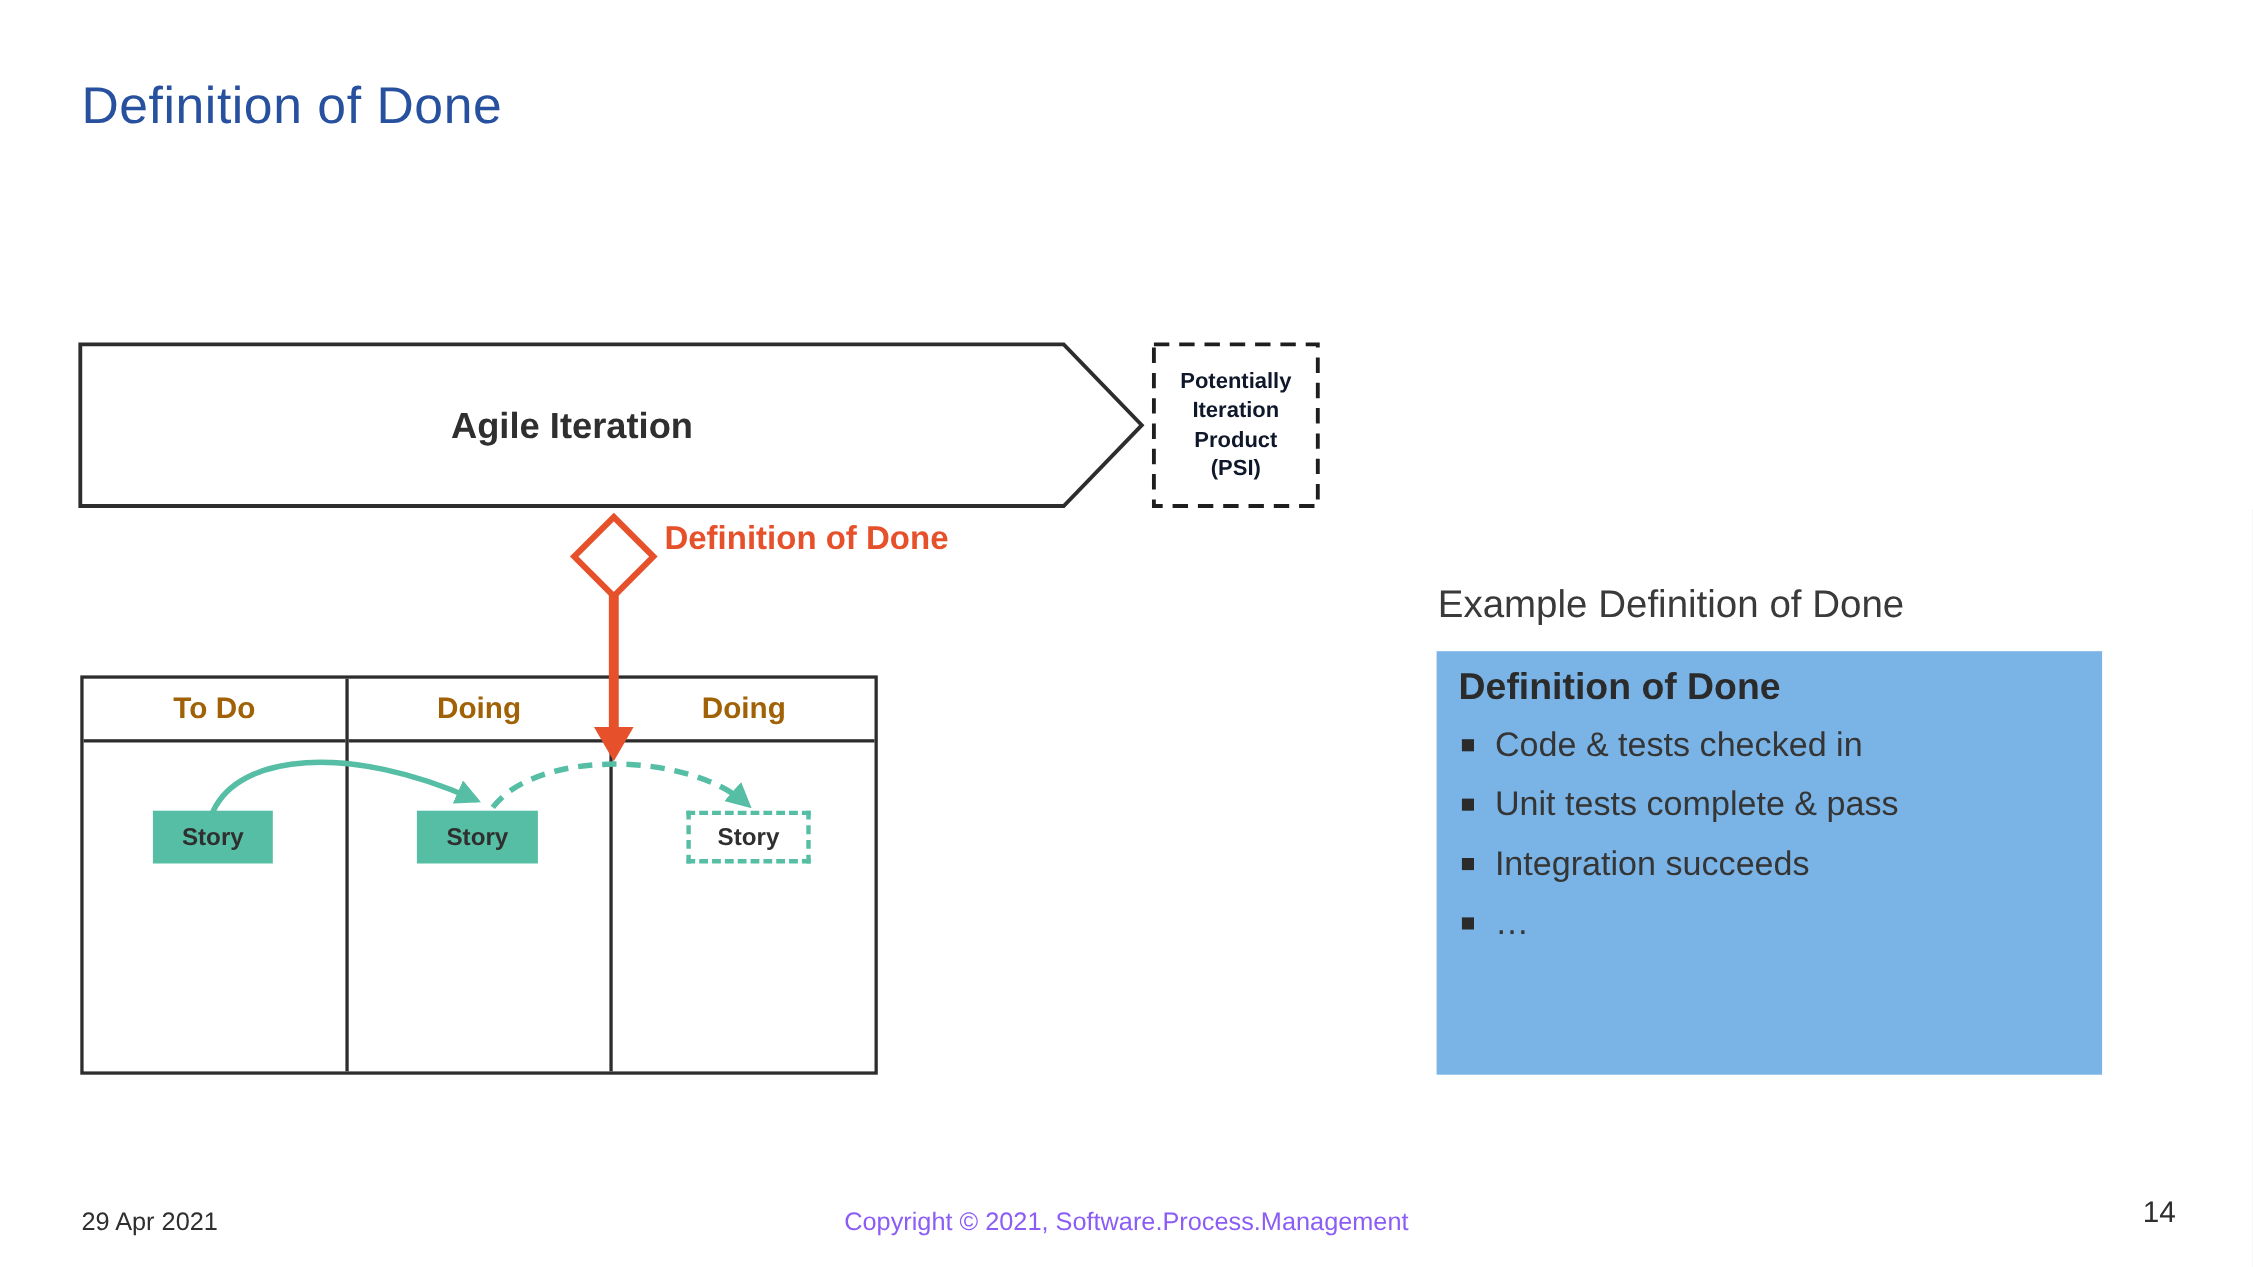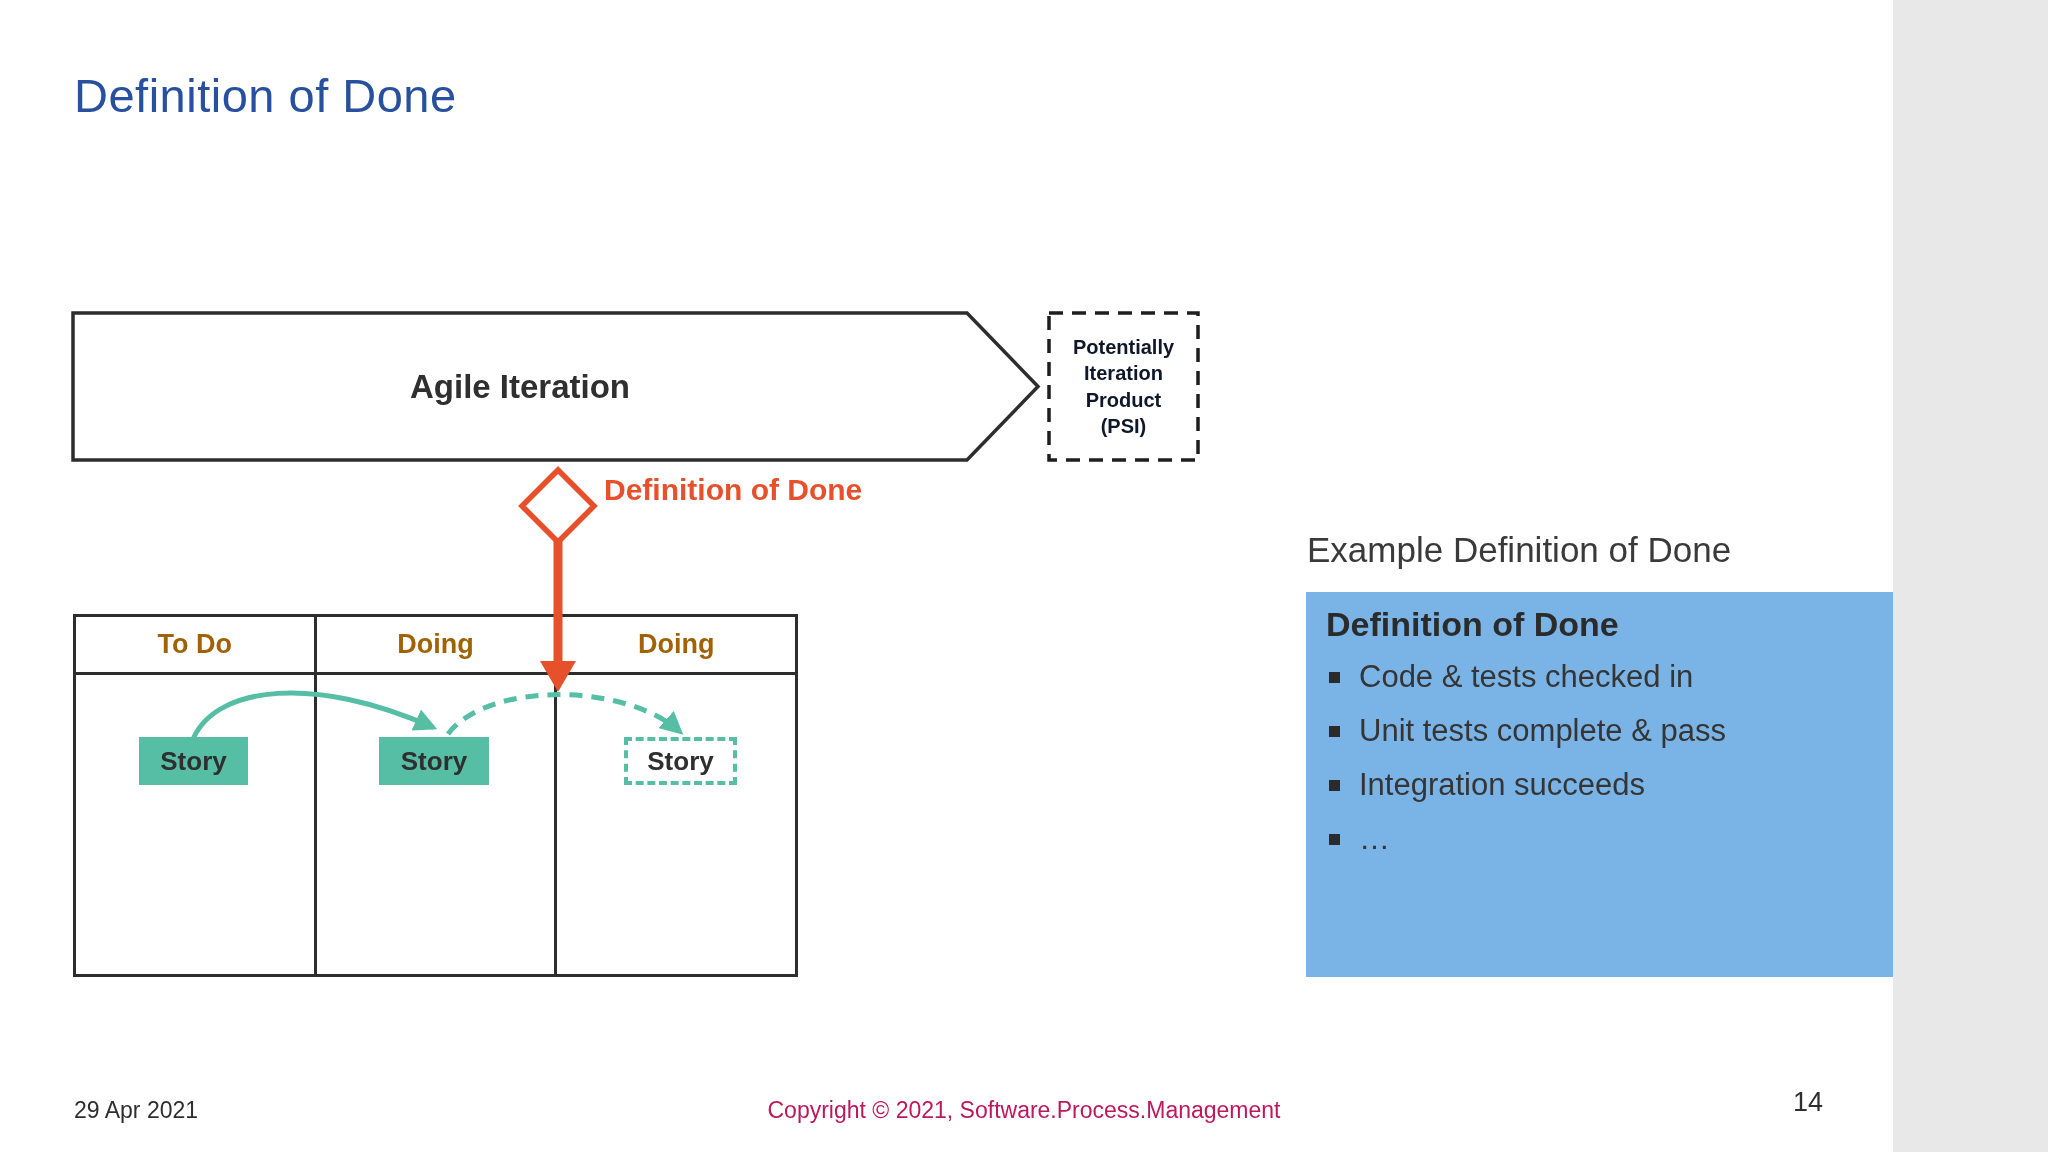--- a/index.html
+++ b/index.html
@@ -1,17 +1,17 @@
 <!DOCTYPE html>
 <html><head>
 <meta charset="utf-8">
 <style>
   html,body{margin:0;padding:0;background:#e8e8e8;}
   .slide{
-    position:relative;width:1893px;height:1152px;background:#ffffff;
+    position:relative;width:2048px;height:1152px;background:#ffffff;
     font-family:"Liberation Sans","DejaVu Sans",sans-serif;overflow:hidden;
   }
   .abs{position:absolute;}
   .slide-title{
     left:74px;top:68px;font-size:47px;color:#27509E;letter-spacing:0.5px;
     font-weight:400;
   }
   svg.layer{position:absolute;left:0;top:0;pointer-events:none;}
   #base-layer{z-index:1;}
   #top-layer{z-index:6;}
@@ -39,21 +39,21 @@
   .kanban-col.divided{border-right:3px solid #2D2D2D;}
   .kanban-col-header{
     height:58px;border-bottom:3px solid #2D2D2D;box-sizing:border-box;
     display:flex;align-items:center;justify-content:center;
     font-size:27px;font-weight:600;color:#a16207;
   }
   .kanban-col-body{flex:1;}
 
   .story-card{
     z-index:3;display:flex;align-items:center;justify-content:center;
-    font-size:26px;font-weight:600;color:#2F2F2F;box-sizing:border-box;
+    font-size:22px;font-weight:600;color:#2F2F2F;box-sizing:border-box;
   }
   .story-solid{background:#55BEA4;}
   .story-dashed{background:#ffffff;border:4px dashed #55BEA4;}
   .card-todo{left:139px;top:737px;width:109px;height:48px;}
   .card-doing{left:379px;top:737px;width:110px;height:48px;}
   .card-done{left:624px;top:737px;width:113px;height:48px;}
 
   .example-heading{
     left:1307px;top:530px;width:620px;z-index:2;
     font-size:35px;font-weight:400;color:#3A3A3A;
@@ -69,21 +69,21 @@
     height:54px;display:flex;align-items:center;
     font-size:31px;font-weight:400;color:#353535;
   }
   .bullet-square{
     width:11px;height:11px;background:#2B2B2B;flex:0 0 auto;
     margin-right:19px;margin-left:3px;
   }
 
   .footer-date{left:74px;top:1097px;font-size:23px;color:#2F2F2F;z-index:2;}
   .footer-copyright{
-    left:0;top:1097px;width:2048px;text-align:center;font-size:23px;color:#be185d;z-index:2;
+    left:0;top:1097px;width:2048px;text-align:center;font-size:23px;color:#8b5cf6;z-index:2;
   }
   .page-number{right:70px;top:1087px;font-size:27px;color:#2F2F2F;z-index:2;}
 </style>
 </head>
 <body>
 
 <div class="slide">
 
   <svg id="base-layer" class="layer" width="2048" height="1152" viewBox="0 0 2048 1152">
 

